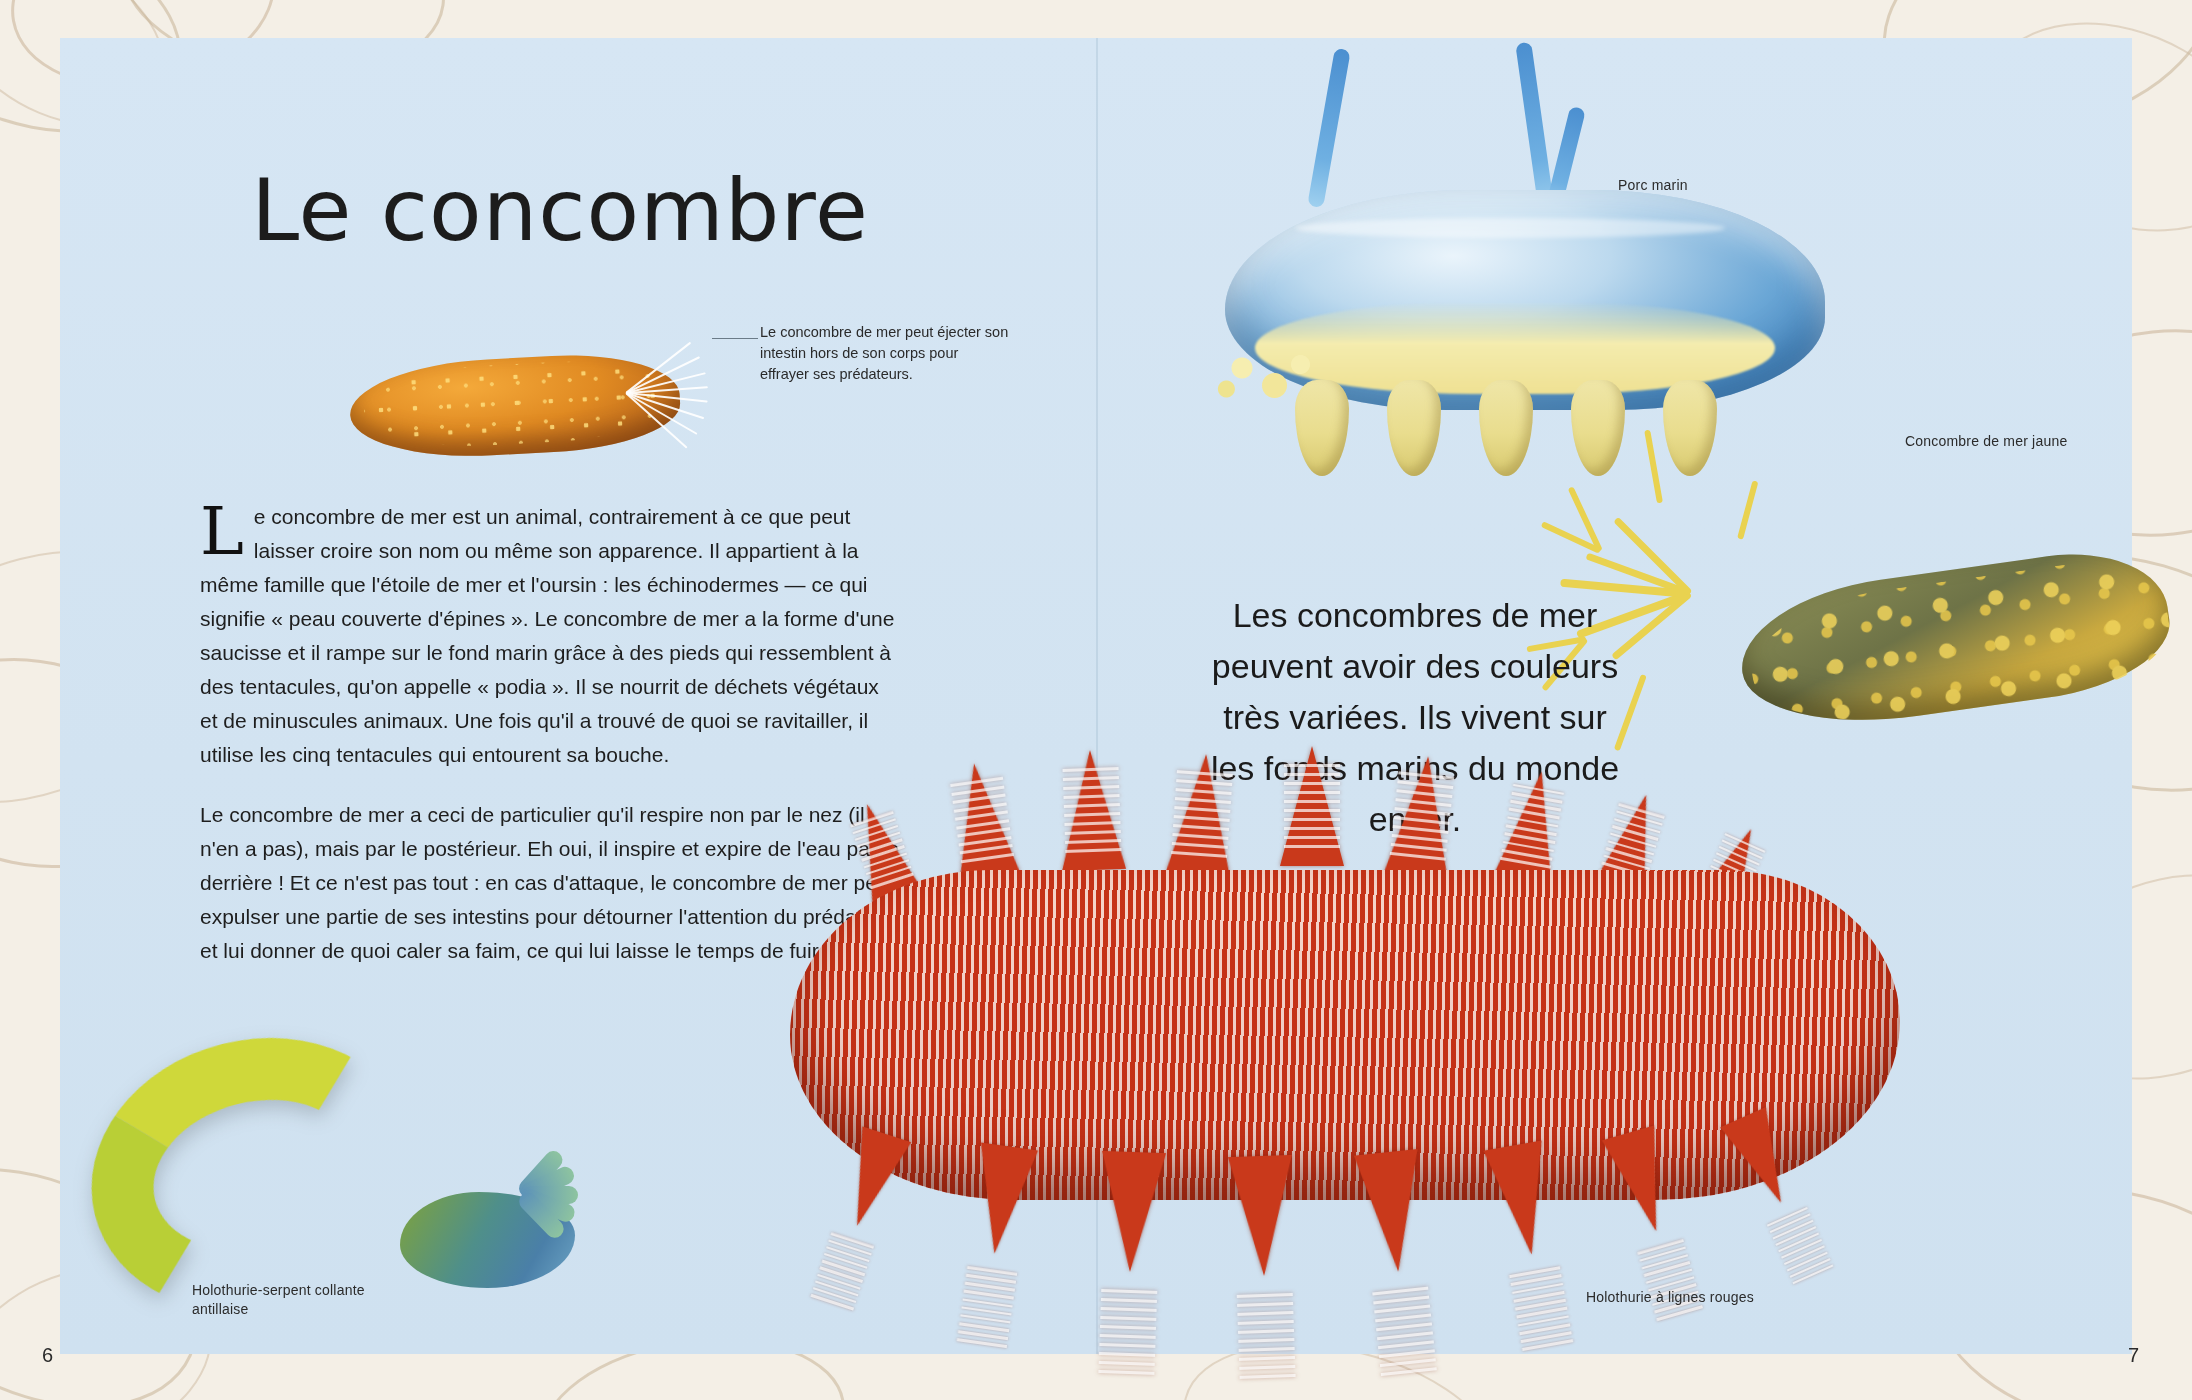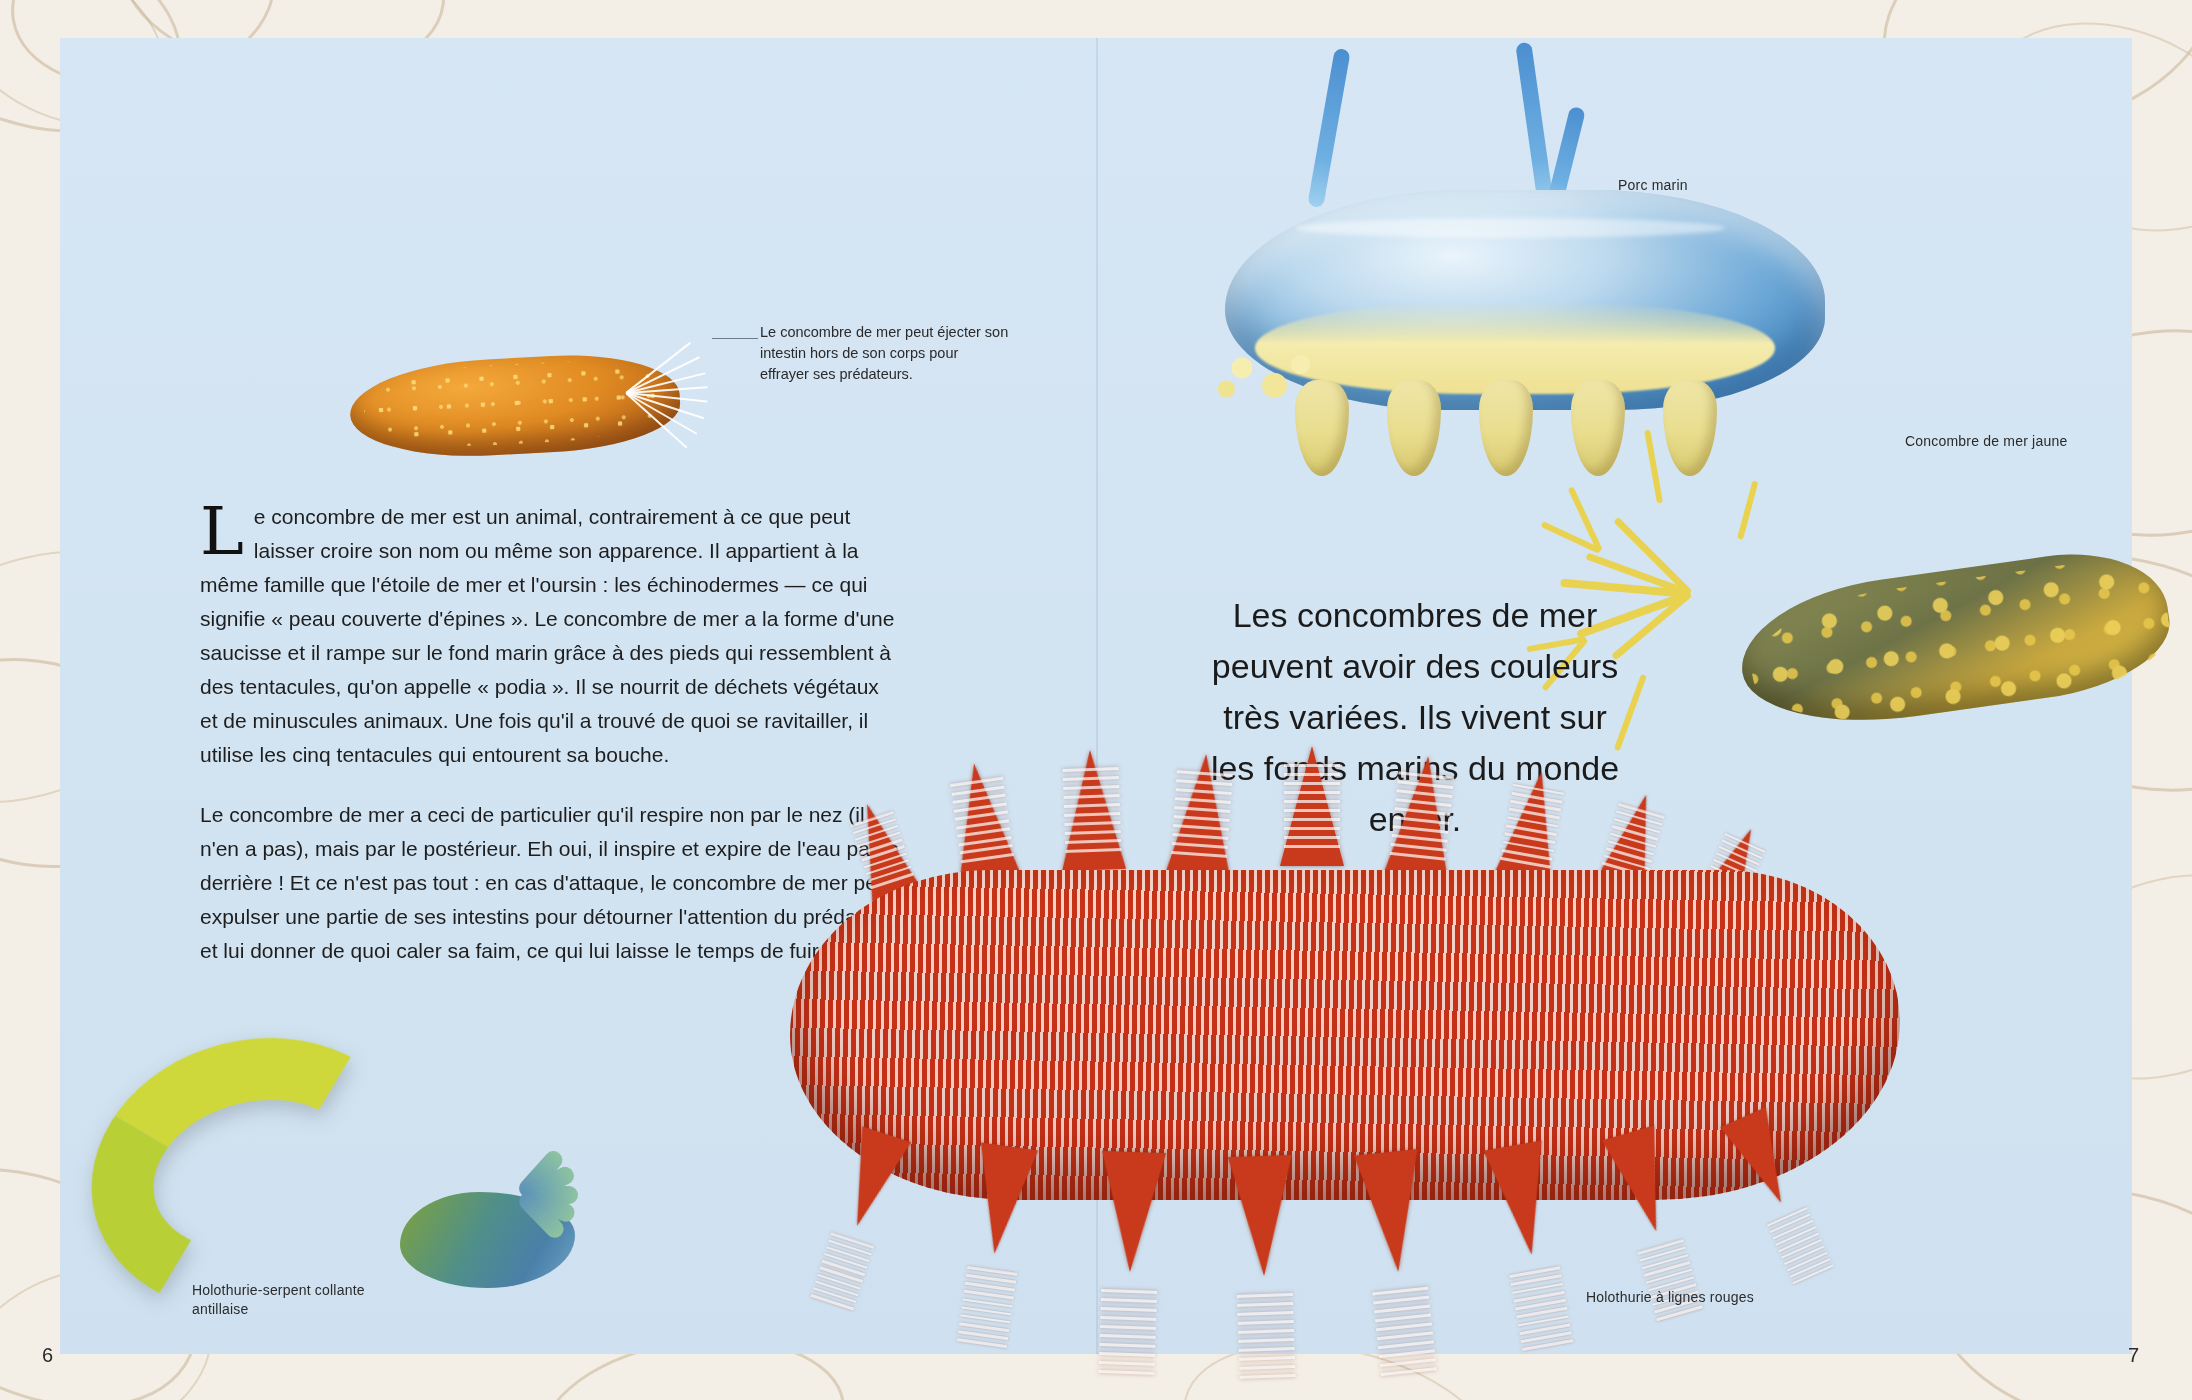--- a/index.html
+++ b/index.html
@@ -425,20 +425,21 @@
   <div class="swirl tan" style="left:1930px;top:1190px;width:350px;height:230px;transform:rotate(10deg);"></div>
   <div class="swirl" style="left:540px;top:1340px;width:300px;height:160px;transform:rotate(-8deg);"></div>
   <div class="swirl thin" style="left:1180px;top:1350px;width:320px;height:170px;transform:rotate(14deg);"></div>
 
   <div class="panel">
     <div class="panel-inner-shade"></div>
   </div>
   <div class="gutter"></div>
 
   <h1 class="title">
+    <span>Le concombre</span>
   </h1>
 
   <div class="cuke-illus">
     <div class="cuke-body"></div>
     <div class="cuke-tentacles">
       <i style="transform:rotate(-38deg)"></i>
       <i style="transform:rotate(-26deg)"></i>
       <i style="transform:rotate(-14deg)"></i>
       <i style="transform:rotate(-4deg)"></i>
       <i style="transform:rotate(6deg)"></i>

